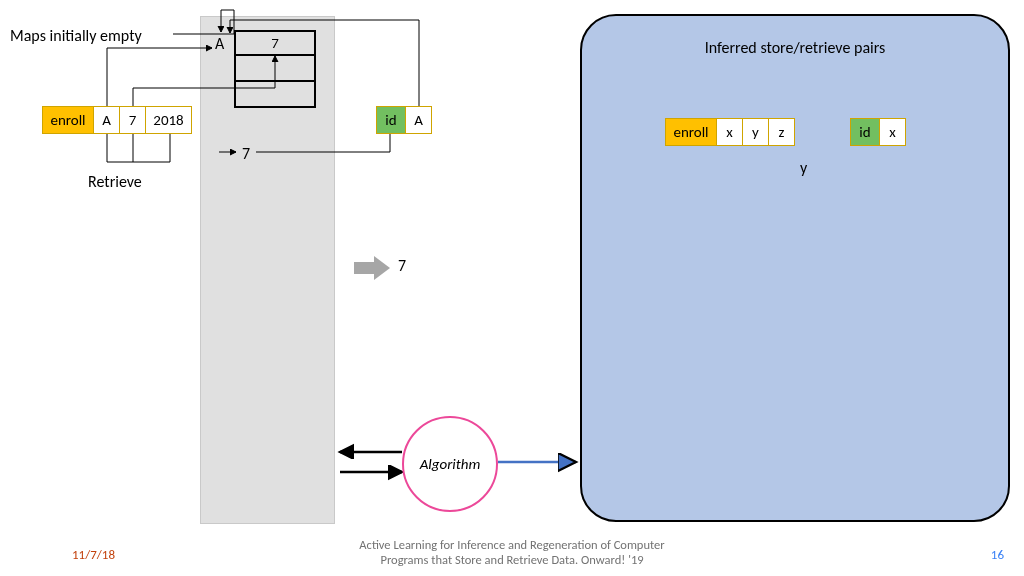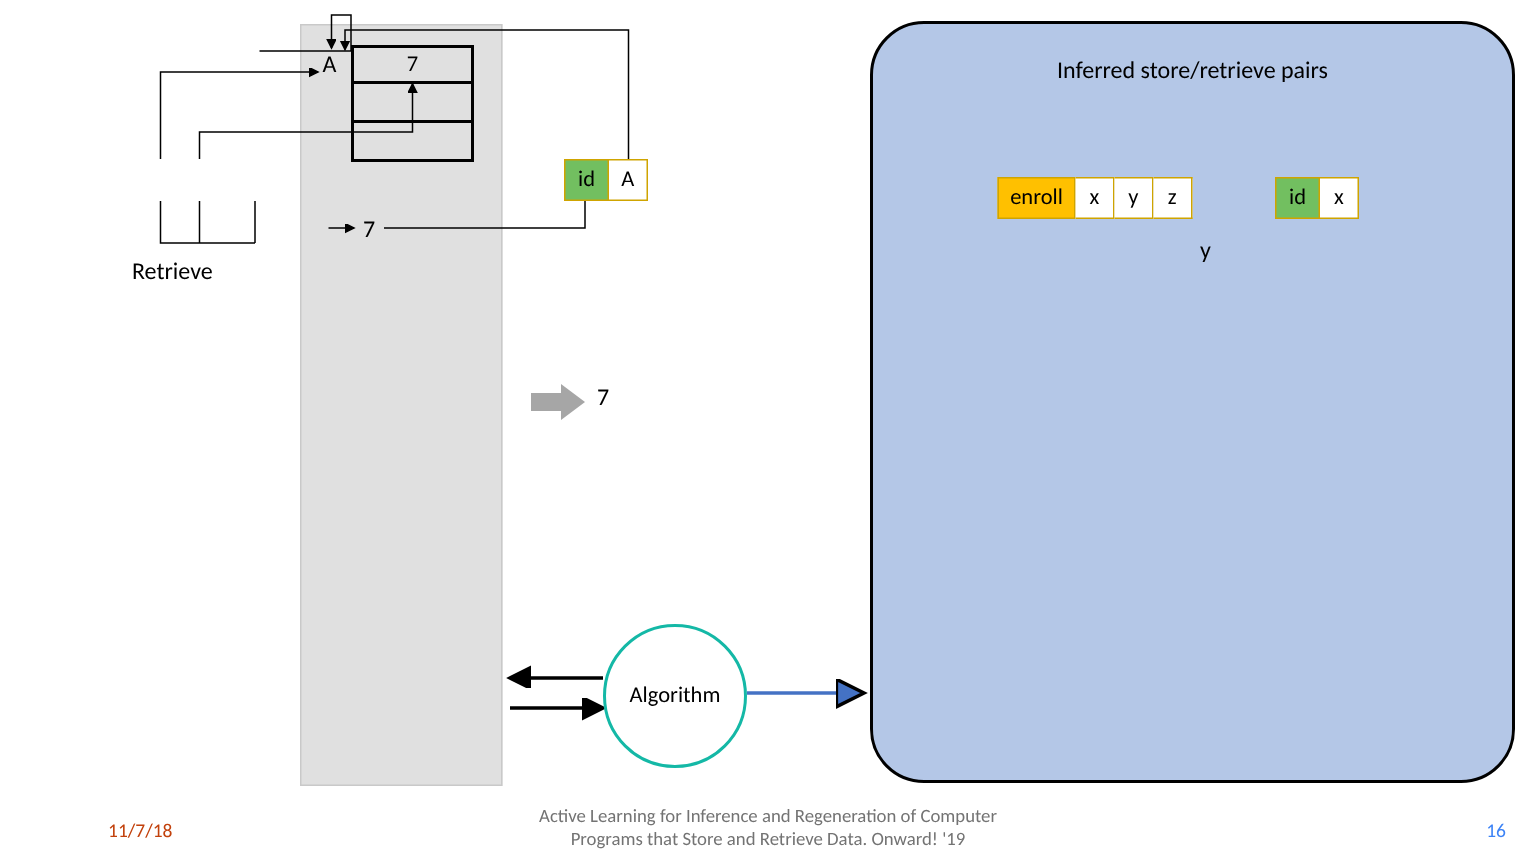--- a/index.html
+++ b/index.html
@@ -69,26 +69,27 @@
   .big-arrow {
     position:absolute; left:352px; top:254px;
   }
   .big-arrow svg { display:block; }
   .seven-big { position:absolute; left:398px; top:256px; font-size:16px; }
 
   .algo-circle {
     position:absolute;
     left:402px; top:416px;
     width:96px; height:96px;
-    border:2px solid #14b8a6;
+    border:2px solid #ec4899;
     border-radius:50%;
     background:#fff;
     text-align:center;
     line-height:92px;
     font-size:15px;
+    font-style:italic;
   }
 
   .blue-panel {
     position:absolute;
     left:580px; top:14px;
     width:430px; height:508px;
     background:#b4c7e7;
     border:2px solid #000000;
     border-radius:36px;
   }
@@ -118,21 +119,25 @@
   <div class="gray-box"></div>
 
   <div class="map-cells">
     <div class="map-cell">7</div>
     <div class="map-cell"></div>
     <div class="map-cell"></div>
   </div>
   <div class="a-label">A</div>
   <div class="seven-out">7</div>
 
-
+  <div class="label maps-empty">Maps initially empty</div>
+
+  <div class="enroll-block">
+    <span class="cell orange c-enroll">enroll</span><span class="cell c-a">A</span><span class="cell c-7">7</span><span class="cell c-year">2018</span>
+  </div>
 
   <div class="id-block">
     <span class="cell green c-id">id</span><span class="cell c-a">A</span>
   </div>
 
   <div class="distinct">Retrieve</div>
 
   <svg class="connector" style="left:0;top:0" width="1024" height="576">
     <defs>
       <marker id="ah" markerWidth="8" markerHeight="8" refX="6" refY="3" orient="auto">

